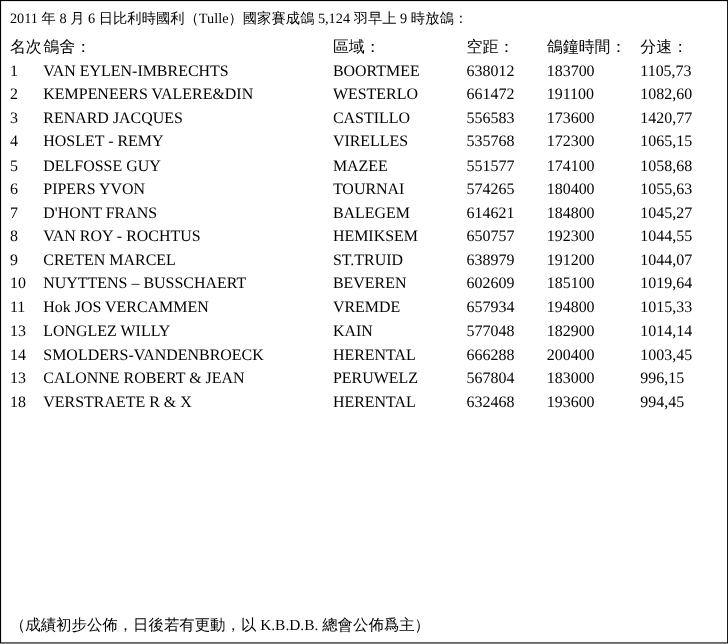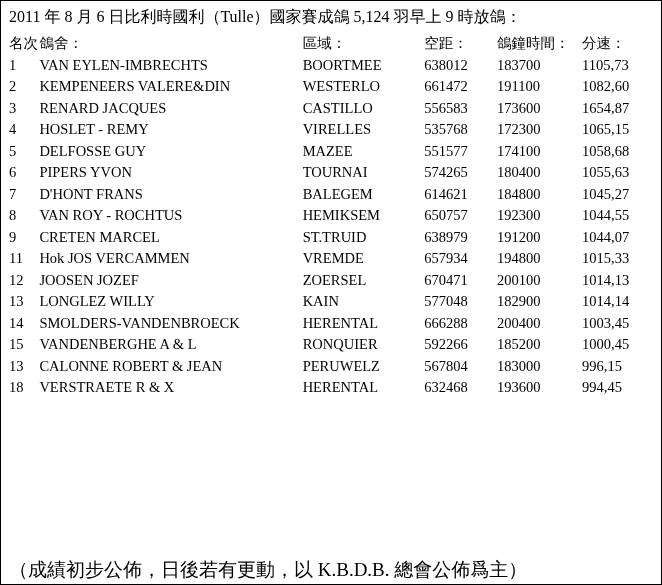--- a/index.html
+++ b/index.html
@@ -16,21 +16,21 @@
   }
   .page {
     position: relative;
     width: 662px;
     height: 585px;
     box-sizing: border-box;
     border: 1px solid #000000;
     padding: 6px 8px 0 8px;
   }
   .title {
-    font-size: 16px;
+    font-size: 13px;
     line-height: 20px;
     white-space: nowrap;
     letter-spacing: 0px;
     margin-bottom: 6px;
   }
   table.results {
     width: 100%;
     border-collapse: collapse;
     table-layout: fixed;
   }
@@ -49,21 +49,21 @@
   .col-dist   { width: 72px; }
   .col-time   { width: 84px; }
   .col-speed  { width: 70px; }
   thead td {
     padding-bottom: 3px;
   }
   .footer {
     position: absolute;
     left: 8px;
     bottom: 4px;
-    font-size: 19px;
+    font-size: 14px;
     line-height: 20px;
     white-space: nowrap;
   }
 </style>
 </head>
 <body>
 
 <div class="page">
 
   <div class="title">2011 年 8 月 6 日比利時國利（Tulle）國家賽成鴿 5,124 羽早上 9 時放鴿：</div>
@@ -103,21 +103,21 @@
           <td>661472</td>
           <td>191100</td>
           <td>1082,60</td>
         </tr>
         <tr>
           <td>3</td>
           <td>RENARD JACQUES</td>
           <td>CASTILLO</td>
           <td>556583</td>
           <td>173600</td>
-          <td>1654,87</td>
+          <td>1420,77</td>
         </tr>
         <tr>
           <td>4</td>
           <td>HOSLET - REMY</td>
           <td>VIRELLES</td>
           <td>535768</td>
           <td>172300</td>
           <td>1065,15</td>
         </tr>
         <tr>
@@ -154,60 +154,52 @@
         </tr>
         <tr>
           <td>9</td>
           <td>CRETEN MARCEL</td>
           <td>ST.TRUID</td>
           <td>638979</td>
           <td>191200</td>
           <td>1044,07</td>
         </tr>
         <tr>
+          <td>10</td>
+          <td>NUYTTENS – BUSSCHAERT</td>
+          <td>BEVEREN</td>
+          <td>602609</td>
+          <td>185100</td>
+          <td>1019,64</td>
+        </tr>
+        <tr>
           <td>11</td>
           <td>Hok JOS VERCAMMEN</td>
           <td>VREMDE</td>
           <td>657934</td>
           <td>194800</td>
           <td>1015,33</td>
         </tr>
         <tr>
-          <td>12</td>
-          <td>JOOSEN JOZEF</td>
-          <td>ZOERSEL</td>
-          <td>670471</td>
-          <td>200100</td>
-          <td>1014,13</td>
-        </tr>
-        <tr>
           <td>13</td>
           <td>LONGLEZ WILLY</td>
           <td>KAIN</td>
           <td>577048</td>
           <td>182900</td>
           <td>1014,14</td>
         </tr>
         <tr>
           <td>14</td>
           <td>SMOLDERS-VANDENBROECK</td>
           <td>HERENTAL</td>
           <td>666288</td>
           <td>200400</td>
           <td>1003,45</td>
         </tr>
         <tr>
-          <td>15</td>
-          <td>VANDENBERGHE A &amp; L</td>
-          <td>RONQUIER</td>
-          <td>592266</td>
-          <td>185200</td>
-          <td>1000,45</td>
-        </tr>
-        <tr>
           <td>13</td>
           <td>CALONNE ROBERT &amp; JEAN</td>
           <td>PERUWELZ</td>
           <td>567804</td>
           <td>183000</td>
           <td>996,15</td>
         </tr>
         <tr>
           <td>18</td>
           <td>VERSTRAETE R &amp; X</td>

